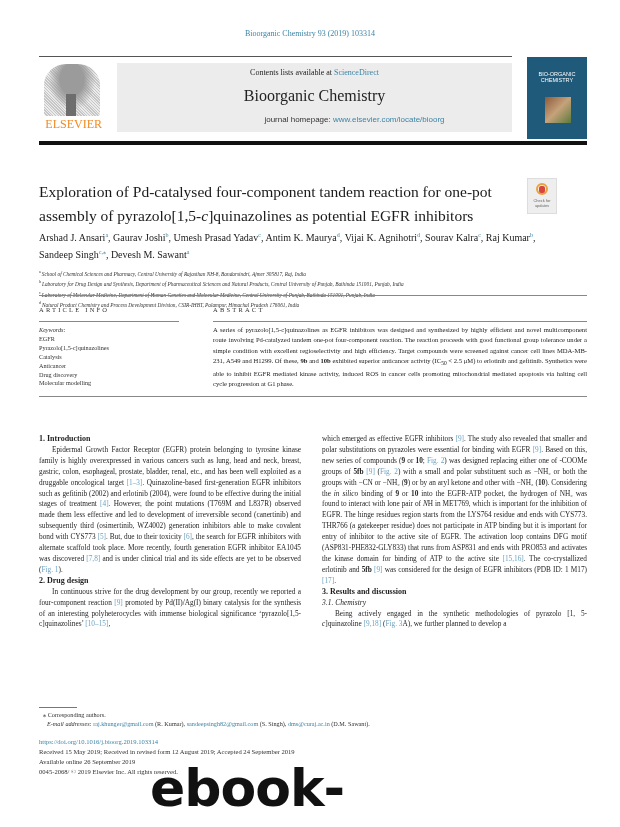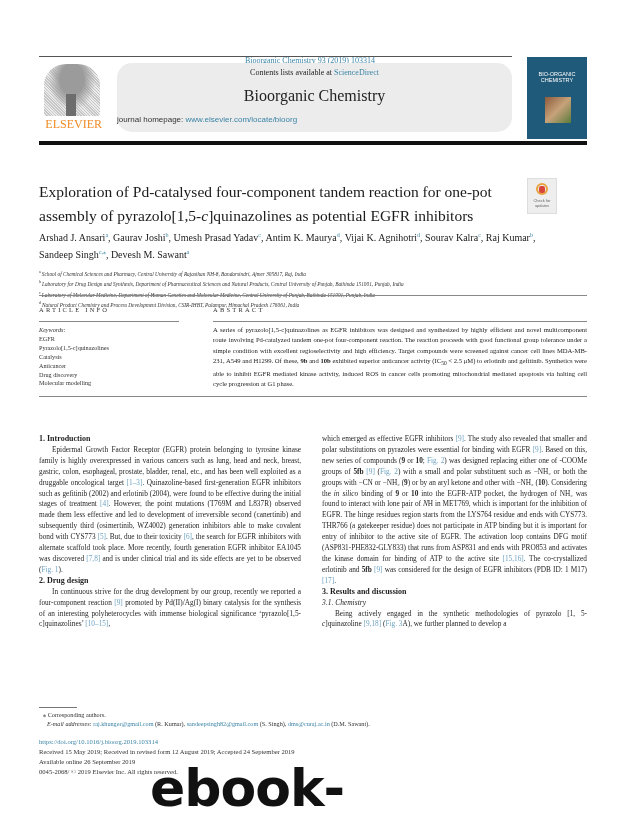--- a/index.html
+++ b/index.html
@@ -3,27 +3,27 @@
 <meta charset="utf-8">
 <style>
   html, body { margin:0; padding:0; background:#ffffff; }
   body { width:620px; height:827px; position:relative; overflow:hidden;
          font-family:"Liberation Serif", "DejaVu Serif", serif; color:#1a1a1a; }
   .abs { position:absolute; }
   .link { color:#3b84a6; }
   .cite { color:#6ea3c2; }
 
   
-  .journal-ref { top:56px; left:0; width:620px; text-align:center; font-size:8px; color:#3b84a6; }
+  .journal-ref { top:29px; left:0; width:620px; text-align:center; font-size:8px; color:#3b84a6; }
   .top-rule { top:56px; left:39px; width:473px; height:1px; background:#555; }
-  .banner { top:63px; left:117px; width:395px; height:69px; background:#ececec;border-radius:15px; }
+  .banner { top:63px; left:117px; width:395px; height:69px; background:#ececec; }
   .banner .contents { position:absolute; top:5px; width:100%; text-align:center; font-size:8px; color:#222; }
   .banner .jname { position:absolute; top:24px; width:100%; text-align:center; font-size:16px; color:#222; }
-  .banner .homepage { position:absolute; top:52px; width:100%; font-size:8px; color:#333;
-                      font-family:"Liberation Sans", sans-serif; }
+  .banner .homepage { position:absolute; top:52px; width:100%; text-align:center; font-size:8px; color:#333;
+                      font-family:"Liberation Sans", sans-serif;padding-left:40px; }
   .elsevier-logo { top:64px; left:40px; width:62px; height:70px; }
   .elsevier-tree { position:absolute; top:0; left:4px; width:56px; height:52px;
                    background:
                      radial-gradient(ellipse at 50% 30%, #8a8a8a 0 30%, transparent 60%),
                      repeating-linear-gradient(45deg, #bdbdbd 0 1px, #e8e8e8 1px 2px); border-radius:40% 40% 6% 6%; opacity:.85; }
   .elsevier-trunk { position:absolute; top:30px; left:26px; width:10px; height:22px; background:#6d6d6d; }
   .elsevier-word { position:absolute; top:53px; left:0; width:62px; text-align:right; color:#f08a24;
                    font-size:12px; letter-spacing:0px; }
   .cover { top:57px; left:527px; width:60px; height:82px; background:#1f5a7a; }
   .cover .ct1 { position:absolute; top:14px; left:0; width:100%; text-align:center; color:#fff; font-size:5.5px;

